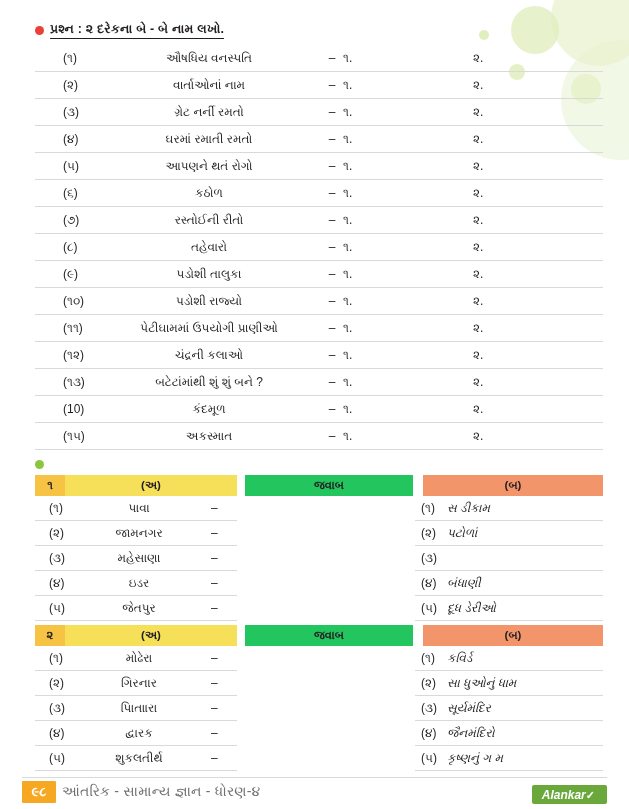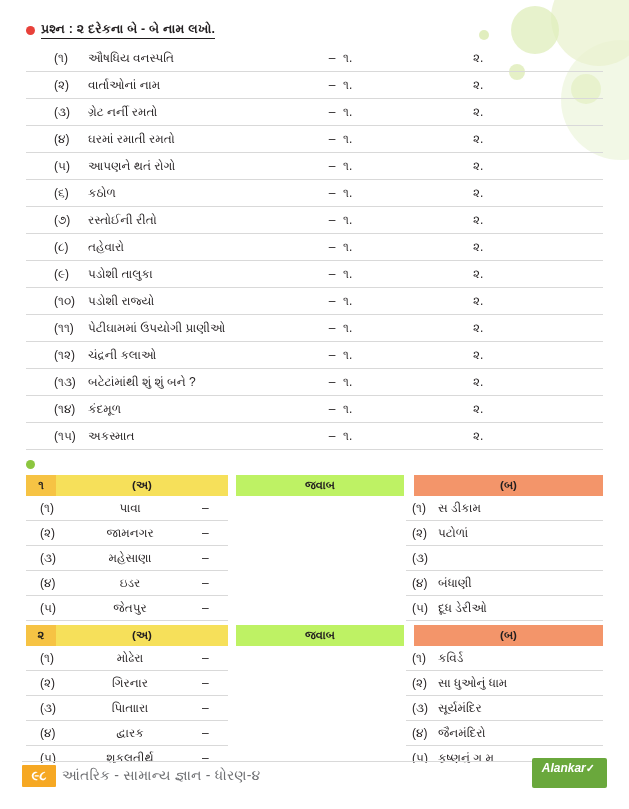--- a/index.html
+++ b/index.html
@@ -28,21 +28,21 @@
   }
   .b1 { width: 96px; height: 96px; right: -18px; top: -30px; background:#e9f2cf; }
   .b2 { width: 48px; height: 48px; right: 70px; top: 6px; background:#dfeebb; }
   .b3 { width: 30px; height: 30px; right: 28px; top: 74px; background:#e4f0c4; }
   .b4 { width: 16px; height: 16px; right: 104px; top: 64px; background:#dcebb3; }
   .b5 { width: 120px; height: 120px; right: -52px; top: 40px; background:#eef5dd; }
   .b6 { width: 10px; height: 10px; right: 140px; top: 30px; background:#d7e8a8; }
 
   .content {
     position: absolute;
-    left: 0; right: 0;
+    left: 9px; right: 0;
     top: 0;
     padding: 22px 26px 0 26px;
     box-sizing: border-box;
   }
 
   
   .q-head {
     display: flex;
     align-items: center;
     gap: 6px;
@@ -82,20 +82,21 @@
     width: 34px;
     flex: 0 0 auto;
     text-align: left;
     padding-left: 28px;
     box-sizing: content-box;
   }
   .row .label {
     flex: 1 1 auto;
     white-space: nowrap;
     overflow: hidden;
+    text-align: center;
   }
   .row .dash {
     width: 22px;
     flex: 0 0 auto;
     text-align: center;
   }
   .row .ans1 {
     width: 130px;
     flex: 0 0 auto;
   }
@@ -128,21 +129,21 @@
   }
   .mh-a {
     width: 172px;
     flex: 0 0 auto;
     background: #f6e05a;
   }
   .mh-gap { width: 8px; flex: 0 0 auto; }
   .mh-ans {
     width: 168px;
     flex: 0 0 auto;
-    background: #bef264;
+    background: #22c55e;
   }
   .mh-gap2 { width: 10px; flex: 0 0 auto; }
   .mh-b {
     flex: 1 1 auto;
     background: #f3956a;
   }
   .match-row {
     display: flex;
     align-items: center;
     height: 25px;
@@ -164,26 +165,26 @@
   .mr-mid { width: 178px; flex: 0 0 auto; height: 100%; }
   .mr-right {
     flex: 1 1 auto;
     display: flex;
     align-items: center;
     height: 100%;
     border-bottom: 1px solid #d9d9d9;
     box-sizing: border-box;
   }
   .mr-right .mnum { width: 32px; padding-left: 6px; box-sizing: border-box; }
-  .mr-right .mtxt { flex: 1 1 auto; }
+  .mr-right .mtxt { flex: 1 1 auto; font-style: italic; }
 
   
   .footer {
     position: absolute;
-    left: 0; right: 0; bottom: 16px;
+    left: 0; right: 0; bottom: 0;
     height: 36px;
   }
   .footer-bar {
     position: absolute;
     left: 0; bottom: 0;
     width: 100%;
     height: 30px;
     background: #ffffff;
   }
   .page-num {
@@ -211,21 +212,21 @@
   }
   .brand {
     position: absolute;
     right: 22px;
     bottom: 5px;
     background: #6aa83c;
     color: #ffffff;
     font-size: 12px;
     font-style: italic;
     font-weight: bold;
-    padding: 3px 12px 13px 10px;
+    padding: 3px 12px 2px 10px;
     border-radius: 2px;
   }
   .brand .tick { font-style: normal; font-size: 11px; }
   .footer-rule {
     position: absolute;
     left: 22px; right: 22px;
     bottom: 31px;
     height: 1px;
     background: #d9d9d9;
   }
@@ -348,21 +349,21 @@
 
       <div class="row">
         <span class="num">(૧૩)</span>
         <span class="label">બટેટાંમાંથી શું શું બને ?</span>
         <span class="dash">–</span>
         <span class="ans1">૧.</span>
         <span class="ans2">૨.</span>
       </div>
 
       <div class="row">
-        <span class="num">(૧૪)</span>
+        <span class="num">(10)</span>
         <span class="label">કંદમૂળ</span>
         <span class="dash">–</span>
         <span class="ans1">૧.</span>
         <span class="ans2">૨.</span>
       </div>
 
       <div class="row">
         <span class="num">(૧૫)</span>
         <span class="label">અકસ્માત</span>
         <span class="dash">–</span>

